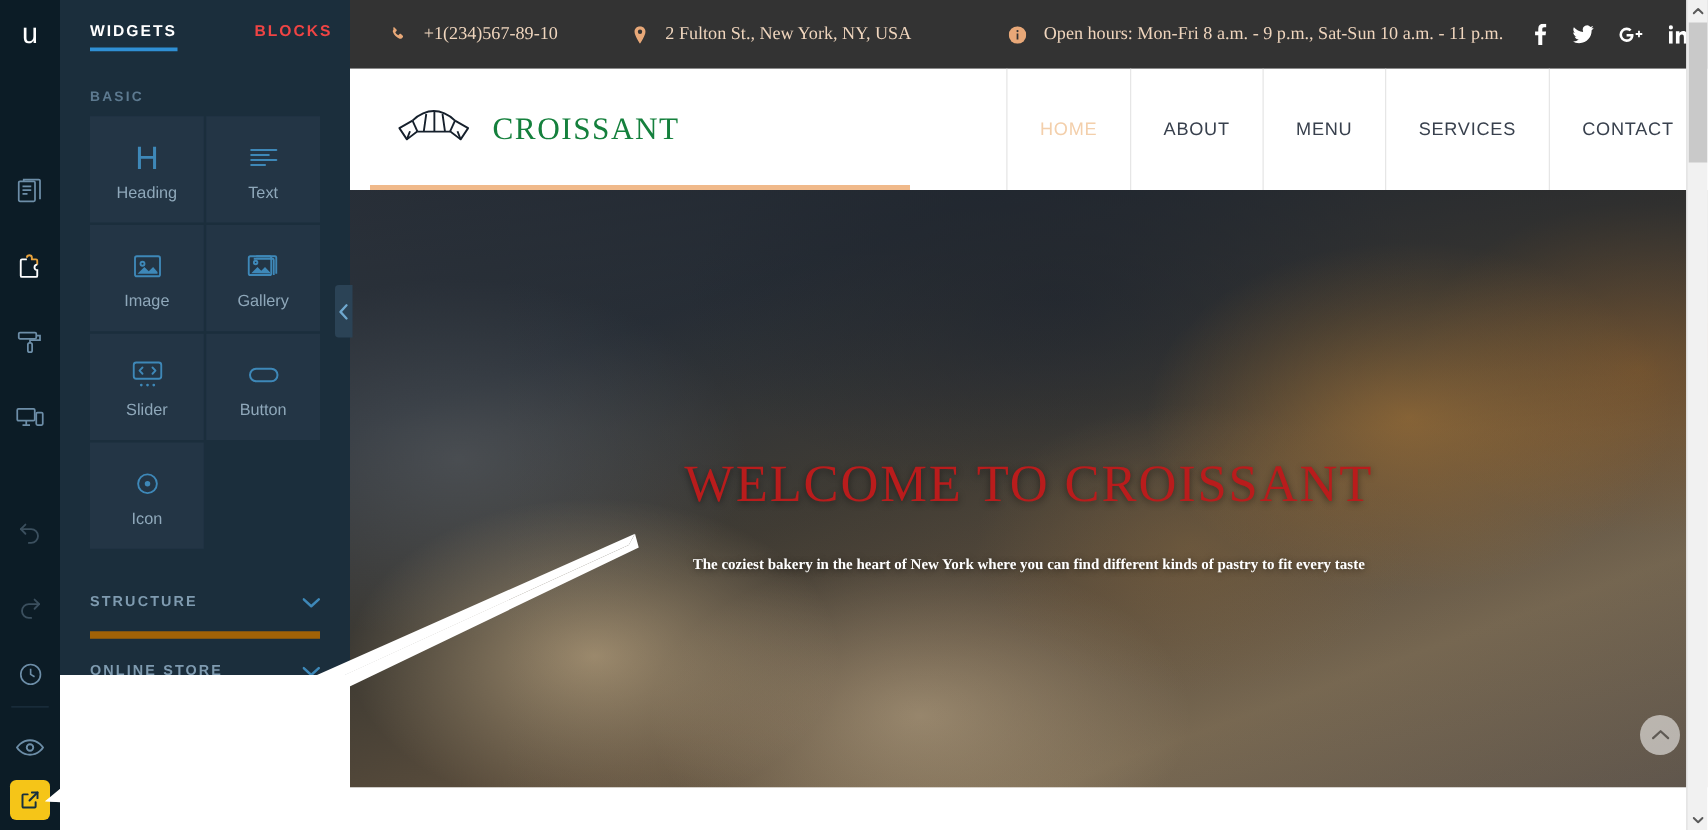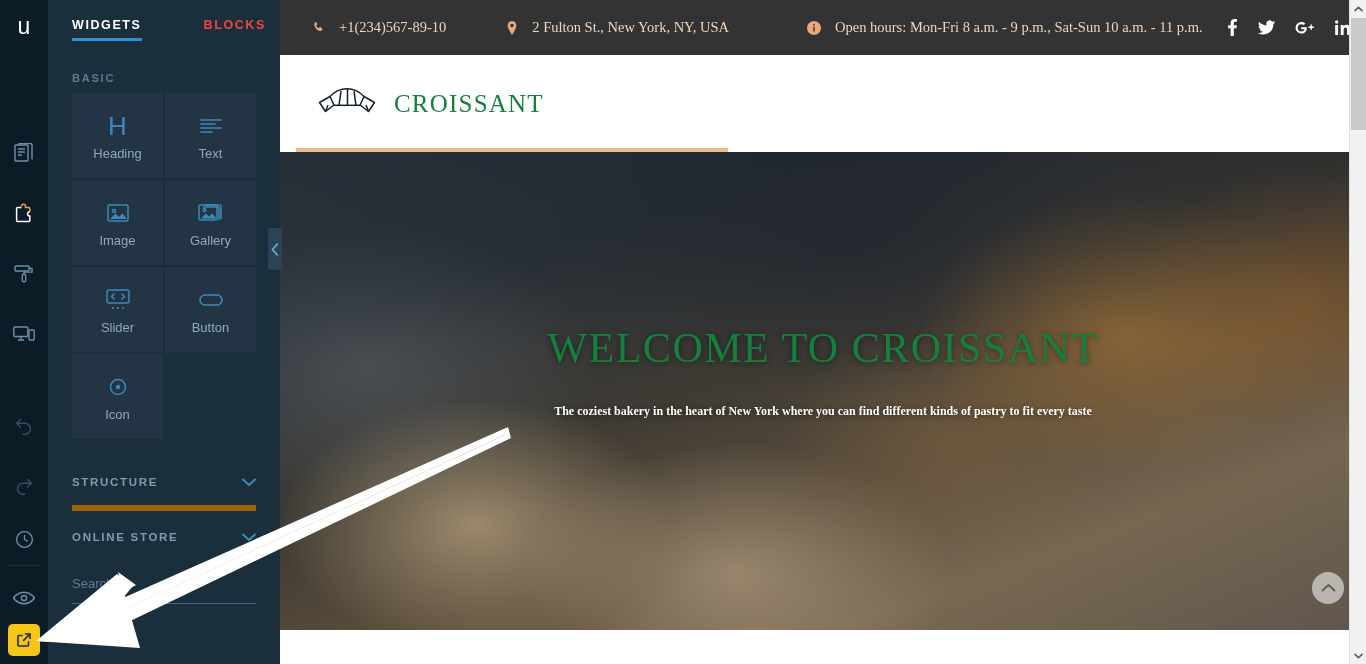--- a/index.html
+++ b/index.html
@@ -44,21 +44,21 @@
     width: 32px; height: 32px; border-radius: 5px;
     background: #f5c518;
     display: flex; align-items: center; justify-content: center;
     color: #16303f; margin-bottom: 8px;
     cursor: pointer;
   }
 
   
   .panel {
     position: absolute; left: 48px; top: 0;
-    width: 232px; height: 664px;
+    width: 232px; height: 540px;
     background: #1b2e3c;
     overflow: hidden;
   }
   .panel-tabs {
     display: flex; height: 46px; padding: 0 0 0 24px;
     align-items: flex-start;
   }
   .panel-tab {
     font-size: 12.5px; letter-spacing: 1.6px; font-weight: bold;
     padding-top: 18px; cursor: pointer;
@@ -180,22 +180,23 @@
     position: absolute; inset: 0;
     background: linear-gradient(180deg, rgba(25,30,38,0.55) 0%, rgba(30,32,36,0.25) 40%, rgba(30,28,26,0.18) 100%);
   }
   .hero-inner {
     position: absolute; inset: 0;
     display: flex; flex-direction: column; align-items: center;
     padding-top: 172px;
   }
   .hero-title {
     font-family: "Liberation Serif", serif;
-    font-size: 42px; color: #15803d; letter-spacing: 1.5px;
+    font-size: 42px; color: #b91c1c; letter-spacing: 1.5px;
     text-shadow: 0 1px 6px rgba(0,0,0,0.45);
+    margin-top: 40px;
   }
   .hero-sub {
     font-family: "Liberation Serif", serif;
     font-weight: bold;
     font-size: 12px; color: #ffffff; margin-top: 32px;
     text-shadow: 0 1px 5px rgba(0,0,0,0.5);
   }
   .scroll-top {
     position: absolute; right: 22px; bottom: 26px;
     width: 32px; height: 32px; border-radius: 50%;
@@ -485,20 +486,27 @@
             <path d="M18 19.3 14 10.5"></path>
             <path d="M44 19.3 48 10.5"></path>
             <path d="M18 19.3h26"></path>
             <path d="M25 5.2 23 19.3M38 5.2 40 19.3M31.5 2.9v16.4"></path>
             <path d="M9.5 25.5 12 19M52.5 25.5 50 19"></path>
           </svg>
         </span>
         <span class="brand-name">CROISSANT</span>
       </div>
 
+      <div class="navmenu">
+        <div class="nav-item active">HOME</div>
+        <div class="nav-item">ABOUT</div>
+        <div class="nav-item">MENU</div>
+        <div class="nav-item">SERVICES</div>
+        <div class="nav-item">CONTACT</div>
+      </div>
 
       <div class="head-underline"></div>
     </div>
 
     <div class="hero">
       <div class="hero-bg"></div>
       <div class="hero-vignette"></div>
       <div class="hero-inner">
         <div class="hero-title">WELCOME TO CROISSANT</div>
         <div class="hero-sub">The coziest bakery in the heart of New York where you can find different kinds of pastry to fit every taste</div>

